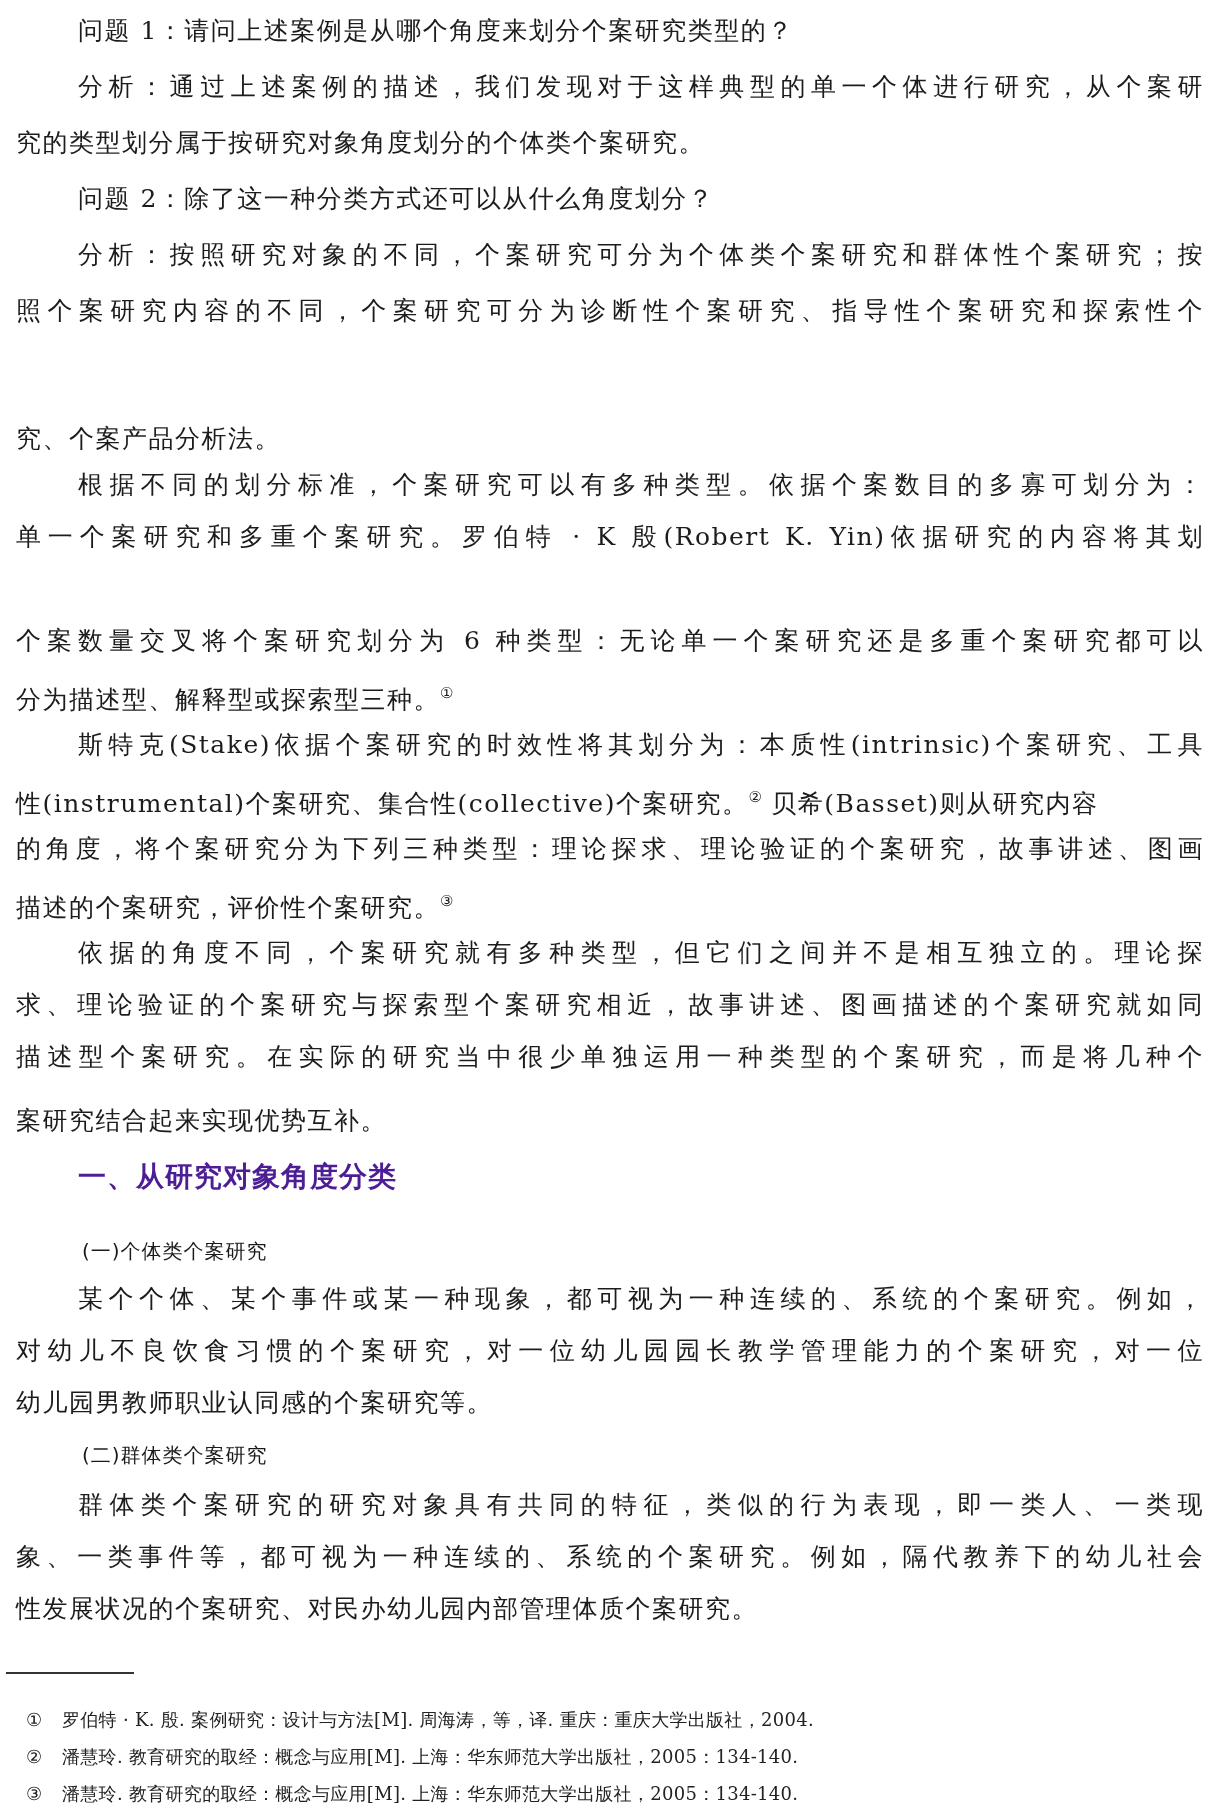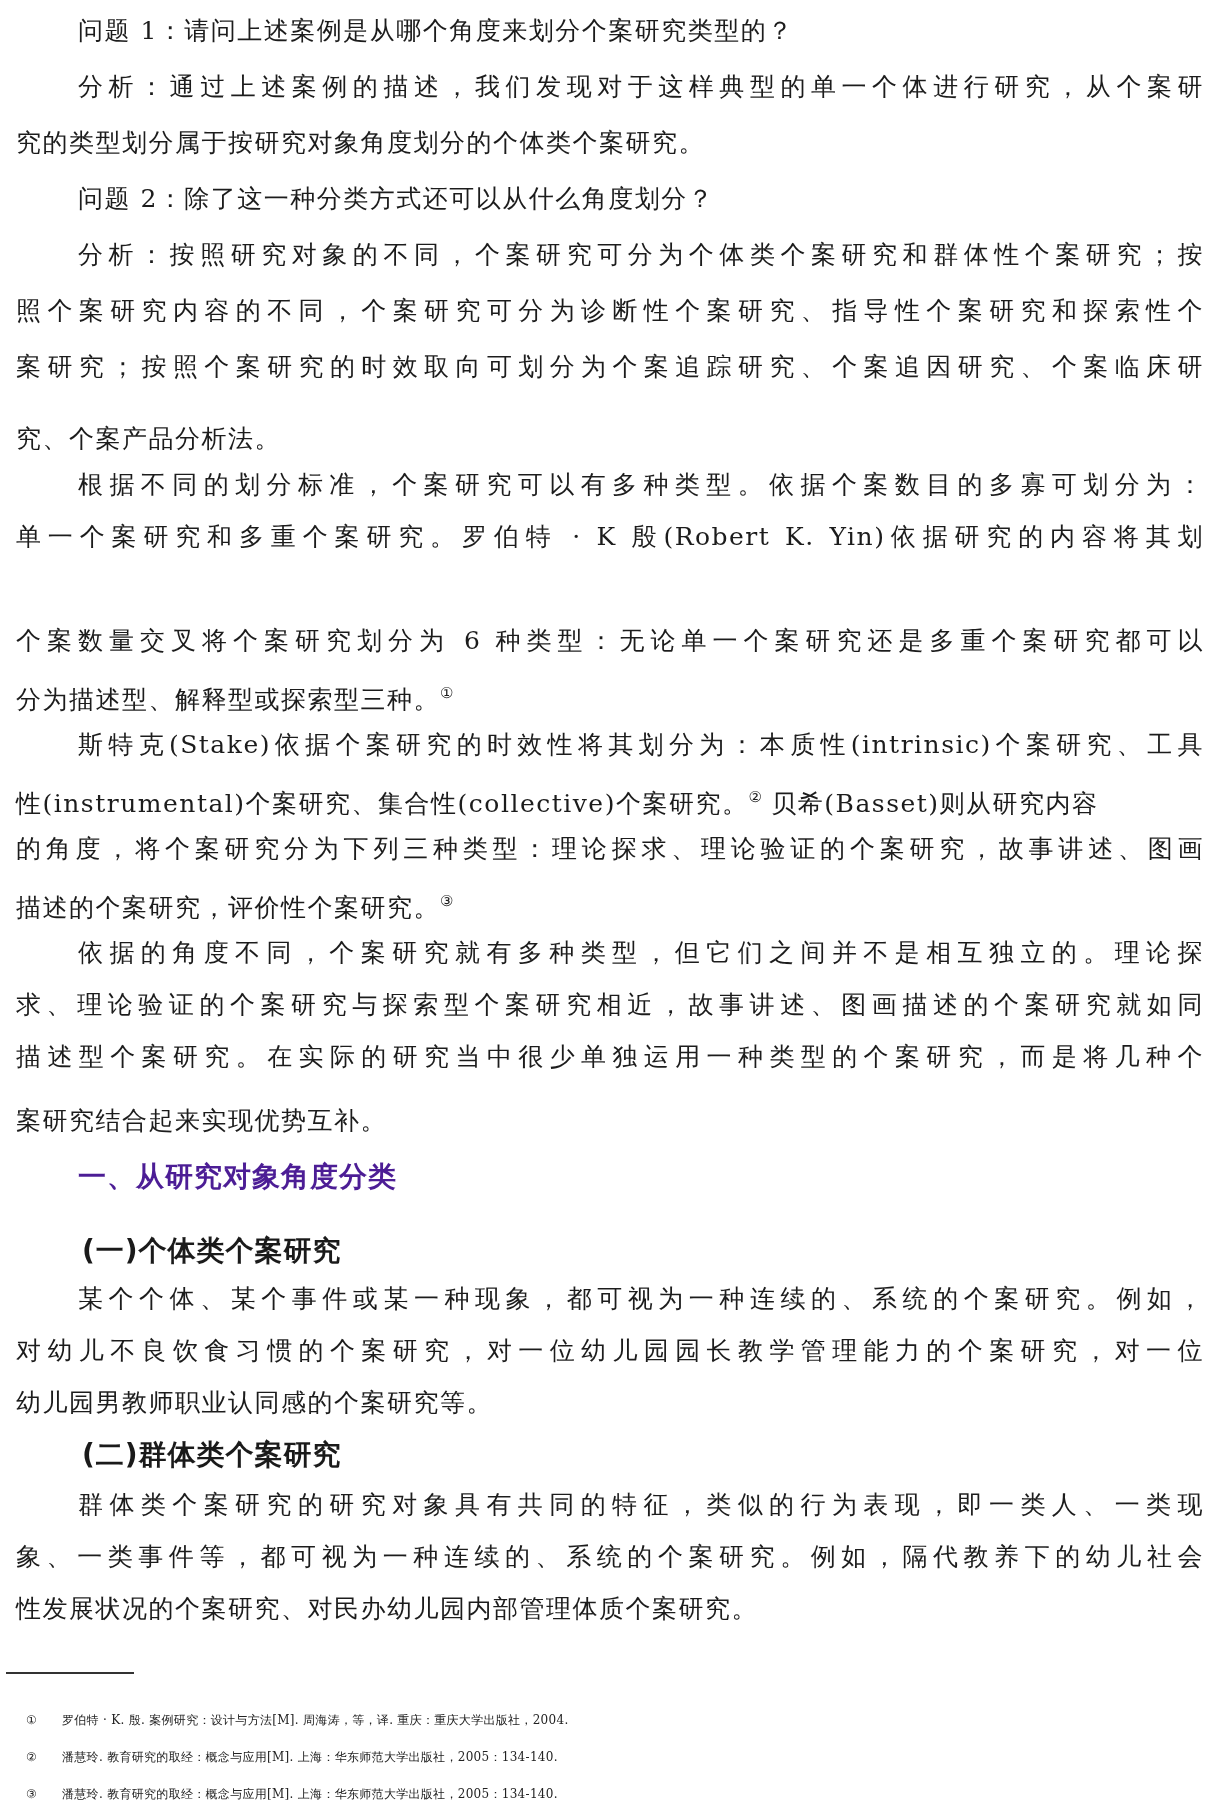--- a/index.html
+++ b/index.html
@@ -45,22 +45,22 @@
     font-size: 28px;
     line-height: 34px;
     letter-spacing: 1px;
     color: #4c1d95;
     white-space: nowrap;
   }
   .heading2 {
     position: absolute;
     left: 82px;
     font-family: "DejaVu Sans", "Liberation Sans", sans-serif;
-    font-weight: bold;
-    font-size: 28px;
+    font-weight: normal;
+    font-size: 20px;
     line-height: 30px;
     letter-spacing: 1px;
     color: #1a1a1a;
     white-space: nowrap;
   }
   sup.fn {
     font-size: 15px;
     vertical-align: 10px;
     letter-spacing: 0;
   }
@@ -68,21 +68,21 @@
     position: absolute;
     left: 6px;
     top: 1672px;
     width: 128px;
     height: 2px;
     background: #333333;
   }
   .footnote {
     position: absolute;
     left: 26px;
-    font-size: 12px;
+    font-size: 18px;
     line-height: 22px;
     color: #222222;
     white-space: nowrap;
     letter-spacing: 0.3px;
   }
   .footnote .mark {
     display: inline-block;
     width: 36px;
   }
 </style>
@@ -90,21 +90,20 @@
 <body>
 
 <div class="page">
 
   <div class="line indent" style="top:16px;">问题 1：请问上述案例是从哪个角度来划分个案研究类型的？</div>
   <div class="line indent justify" style="top:72px;">分析：通过上述案例的描述，我们发现对于这样典型的单一个体进行研究，从个案研</div>
   <div class="line" style="top:128px;">究的类型划分属于按研究对象角度划分的个体类个案研究。</div>
   <div class="line indent" style="top:184px;">问题 2：除了这一种分类方式还可以从什么角度划分？</div>
   <div class="line justify" style="top:296px;">照个案研究内容的不同，个案研究可分为诊断性个案研究、指导性个案研究和探索性个</div>
   <div class="line indent justify" style="top:240px;">分析：按照研究对象的不同，个案研究可分为个体类个案研究和群体性个案研究；按</div>
-  <div class="line justify" style="top:352px;">案研究；按照个案研究的时效取向可划分为个案追踪研究、个案追因研究、个案临床研</div>
   <div class="line" style="top:424px;">究、个案产品分析法。</div>
 
   <div class="line indent justify" style="top:470px;">根据不同的划分标准，个案研究可以有多种类型。依据个案数目的多寡可划分为：</div>
   <div class="line justify" style="top:522px;">单一个案研究和多重个案研究。罗伯特 · K 殷(Robert K. Yin)依据研究的内容将其划</div>
   <div class="line justify" style="top:626px;">个案数量交叉将个案研究划分为 6 种类型：无论单一个案研究还是多重个案研究都可以</div>
   <div class="line" style="top:678px;">
     <span>分为描述型、解释型或探索型三种。</span><sup class="fn">①</sup>
   </div>
 
   <div class="line indent justify" style="top:730px;">斯特克(Stake)依据个案研究的时效性将其划分为：本质性(intrinsic)个案研究、工具</div>

